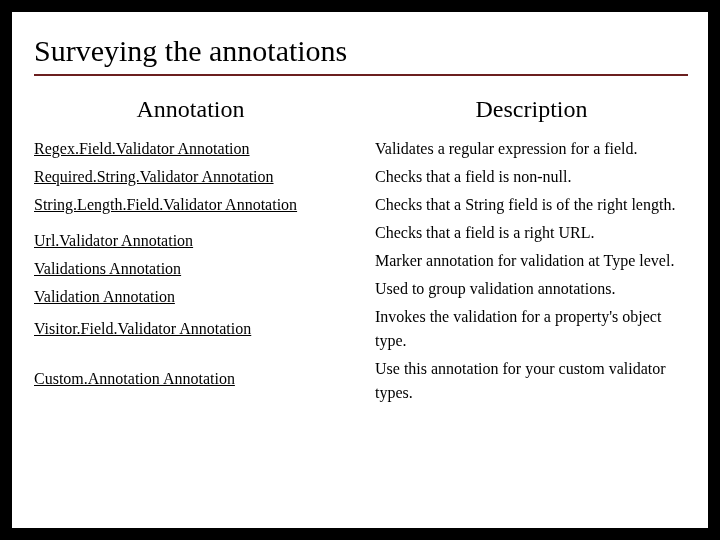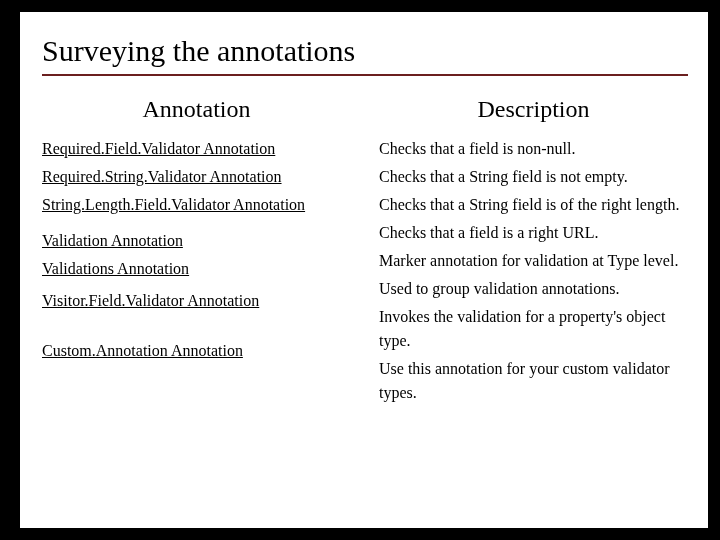--- a/index.html
+++ b/index.html
@@ -12,21 +12,20 @@
     overflow: hidden;
   }
   .slide {
     position: absolute;
     left: 12px;
     top: 12px;
     right: 12px;
     bottom: 12px;
     background: #fff;
     box-sizing: border-box;
-    margin-left: 8px;
   }
   .title-wrap {
     padding: 22px 10px 4px 22px;
   }
   .title {
     font-size: 30px;
     color: #000;
     font-weight: normal;
     margin: 0 0 6px 0;
   }
@@ -77,36 +76,37 @@
   <div class="title-wrap">
     <h1 class="title">Surveying the annotations</h1>
     <hr class="title-rule">
   </div>
 
   <div class="grid">
     <div class="col-head">Annotation</div>
     <div class="col-head">Description</div>
 
     <div class="left-col">
-      <span class="ann">Required.Field.Validator Annotation</span>
+      <span class="ann">Regex.Field.Validator Annotation</span>
       <span class="ann">Required.String.Validator Annotation</span>
       <span class="ann">String.Length.Field.Validator Annotation</span>
       <div class="gap-small"></div>
       <div class="gap-small"></div>
+      <span class="ann">Url.Validator Annotation</span>
+      <span class="ann">Validations Annotation</span>
       <span class="ann">Validation Annotation</span>
-      <span class="ann">Validations Annotation</span>
       <div class="gap-small"></div>
       <span class="ann">Visitor.Field.Validator Annotation</span>
       <div class="gap"></div>
       <span class="ann">Custom.Annotation Annotation</span>
     </div>
 
     <div class="right-col">
+      <div class="desc">Validates a regular expression for a field.</div>
       <div class="desc">Checks that a field is non-null.</div>
-      <div class="desc">Checks that a String field is not empty.</div>
       <div class="desc">Checks that a String field is of the right length.</div>
       <div class="desc">Checks that a field is a right URL.</div>
       <div class="desc">Marker annotation for validation at Type level.</div>
       <div class="desc">Used to group validation annotations.</div>
       <div class="desc">Invokes the validation for a property's object type.</div>
       <div class="desc">Use this annotation for your custom validator types.</div>
     </div>
   </div>
 
 </div>

